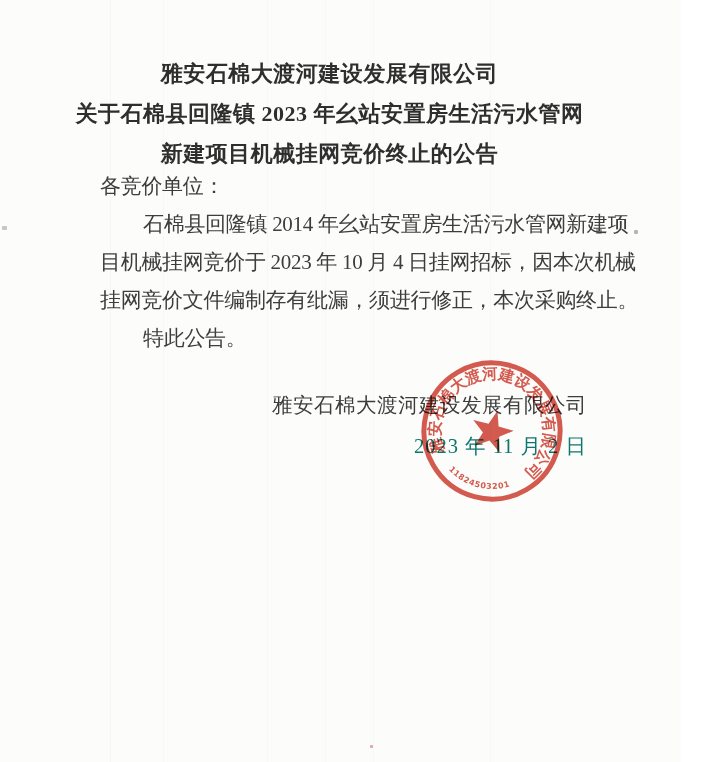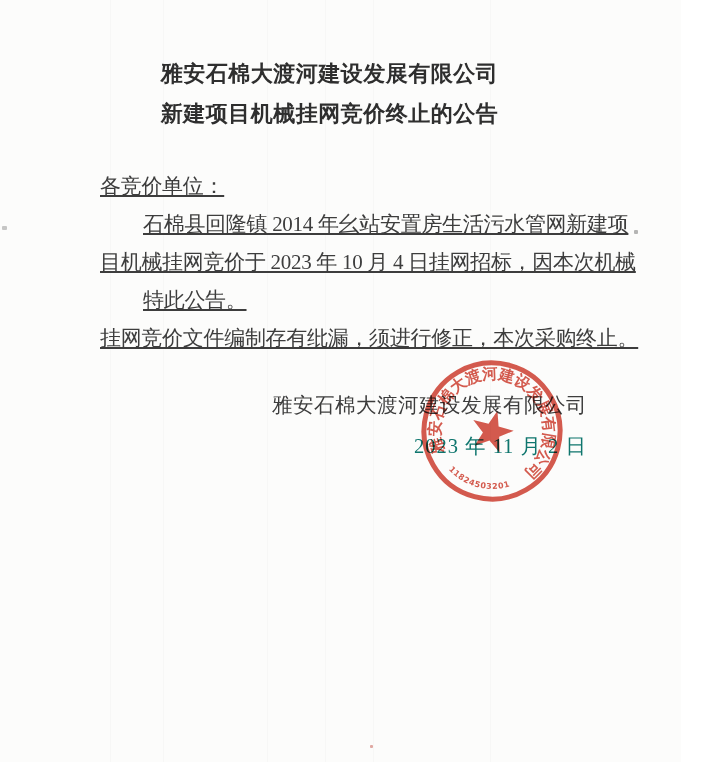--- a/index.html
+++ b/index.html
@@ -35,21 +35,21 @@
     line-height:40px;
     letter-spacing:.5px;
   }
   .body-block{
     position:absolute;left:100px;right:97px;top:167px;
     color:#3d3d3d;
     font-size:21px;
     line-height:38px;
     letter-spacing:-.3px;
   }
-  .bline{white-space:nowrap;text-decoration:underline;}
+  .bline{white-space:nowrap;}
   .bline.indent{text-indent:43px;}
 
   .sig-company{
     position:absolute;right:94px;top:392px;
     color:#3d3d3d;font-size:20.5px;line-height:26px;
     white-space:nowrap;letter-spacing:.5px;
   }
   .sig-date{
     position:absolute;right:94px;top:433px;
     color:#0f766e;font-size:20.5px;line-height:26px;
@@ -78,29 +78,30 @@
   <div class="streak" style="left:325px"></div>
   <div class="streak" style="left:373px"></div>
   <div class="streak" style="left:490px"></div>
   <div class="speck" style="left:596px;top:229px;width:6px;height:5px"></div>
   <div class="speck" style="left:634px;top:230px;width:4px;height:4px;opacity:.4"></div>
   <div class="speck" style="left:2px;top:226px;width:5px;height:4px;opacity:.3"></div>
   <div class="speck red" style="left:370px;top:745px;width:3px;height:3px"></div>
 
   <div class="title-block">
     <div>雅安石棉大渡河建设发展有限公司</div>
+    <div>关于石棉县回隆镇 2023 年幺站安置房生活污水管网</div>
     <div>新建项目机械挂网竞价终止的公告</div>
   </div>
 
   <div class="body-block">
     <div class="bline">各竞价单位：</div>
     <div class="bline indent">石棉县回隆镇 2014 年幺站安置房生活污水管网新建项</div>
     <div class="bline">目机械挂网竞价于 2023 年 10 月 4 日挂网招标，因本次机械</div>
+    <div class="bline">挂网竞价文件编制存有纰漏，须进行修正，本次采购终止。</div>
     <div class="bline indent">特此公告。</div>
-    <div class="bline">挂网竞价文件编制存有纰漏，须进行修正，本次采购终止。</div>
   </div>
 
   <div class="sig-company">雅安石棉大渡河建设发展有限公司</div>
   <div class="sig-date">2023 年 11 月 2 日</div>
 
   <div class="seal">
     <svg viewBox="0 0 146 146" xmlns="http://www.w3.org/2000/svg">
       <defs>
         <path id="arcTop" d="M 30.4,102.8 A 52,52 0 1 1 115.6,102.8" fill="none"></path>
         <path id="arcBottom" d="M 38.9,119.9 A 58,58 0 0 0 107.1,119.9" fill="none"></path>

